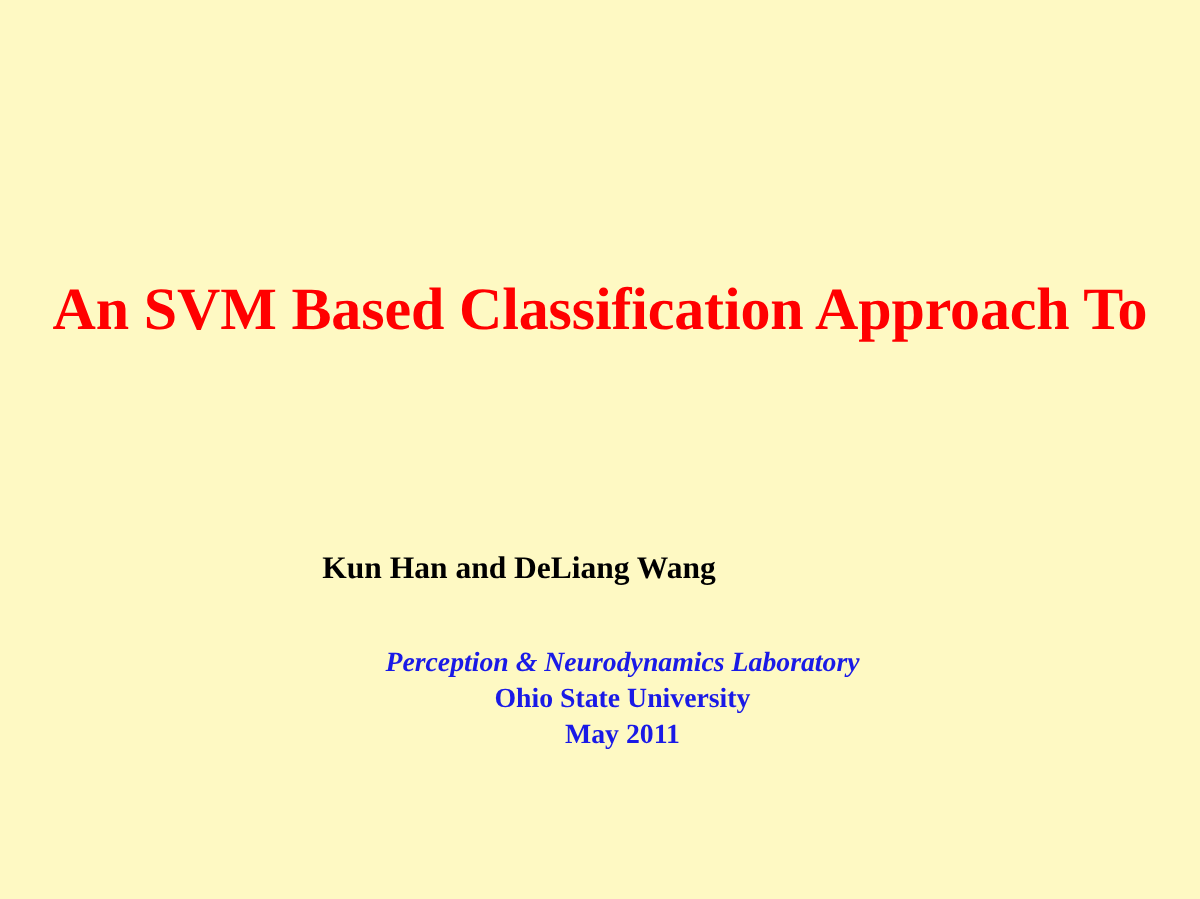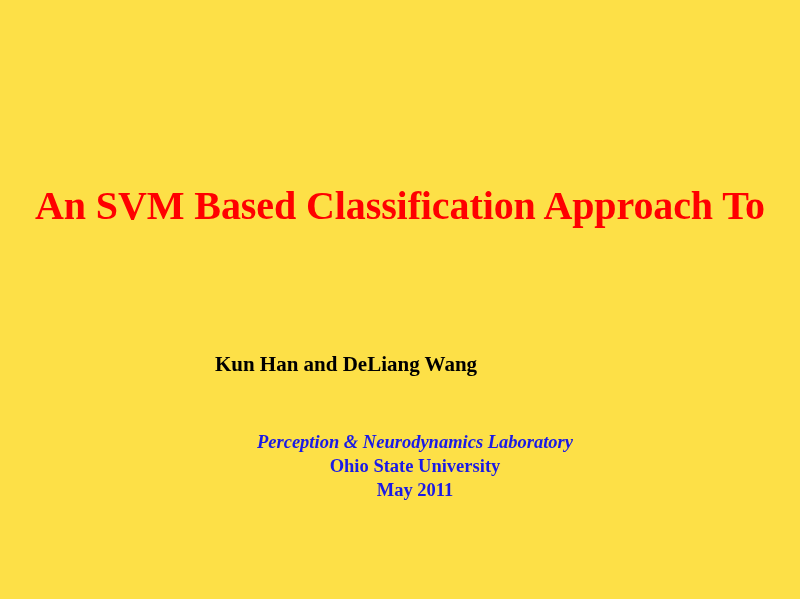--- a/index.html
+++ b/index.html
@@ -8,21 +8,21 @@
     padding: 0;
     background: #ffffff;
   }
   body {
     font-family: "Liberation Serif", "DejaVu Serif", serif;
   }
   .slide {
     position: relative;
     width: 800px;
     height: 599px;
-    background: #fde047;
+    background: #fef9c3;
     overflow: hidden;
     margin: 0 auto;
   }
 
   
   .title-block {
     position: absolute;
     left: 0;
     top: 183px;
     width: 800px;
@@ -36,21 +36,21 @@
     font-size: 40px;
     line-height: 45px;
     letter-spacing: -0.1px;
     white-space: nowrap;
   }
 
   
   .authors-block {
     position: absolute;
     left: 0;
-    top: 352px;
+    top: 366px;
     width: 692px;
     text-align: center;
   }
   .authors-line {
     display: block;
     color: #000000;
     font-family: "Liberation Serif", "DejaVu Serif", serif;
     font-weight: bold;
     font-size: 21px;
     line-height: 24px;

